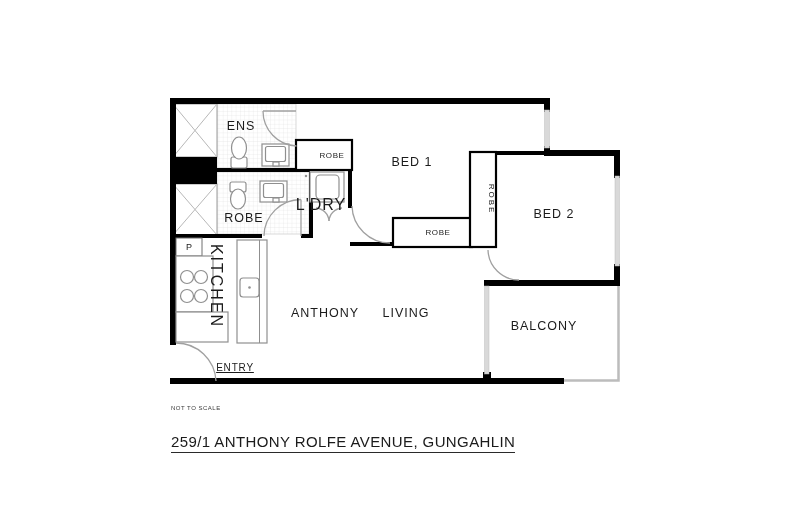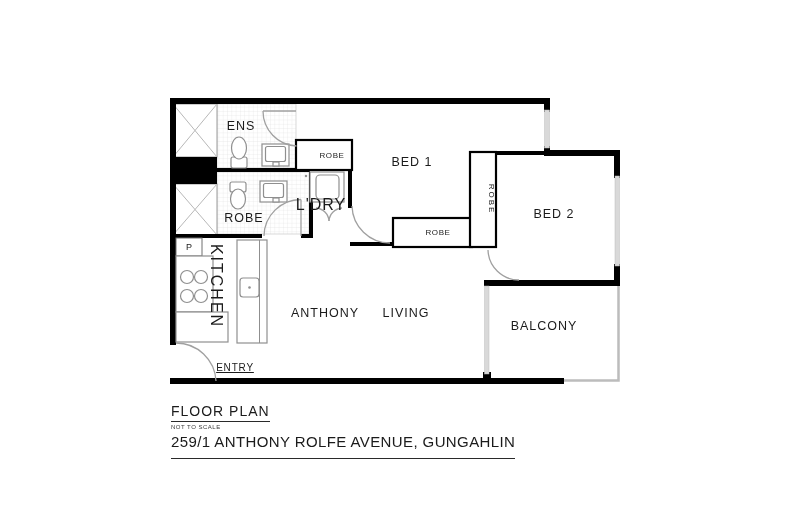--- a/index.html
+++ b/index.html
@@ -34,21 +34,21 @@
   .fs11{font-size:16px;}
   .fs10{font-size:10px;letter-spacing:.8px;text-decoration:underline;}
   .fs9{font-size:9px;letter-spacing:.2px;}
   .fs8{font-size:8px;letter-spacing:.6px;margin-left:8px;}
   
   .title-block{position:absolute;left:171px;top:403px;}
   .plan-title{font-size:14px;letter-spacing:1px;}
   .plan-title .u{display:inline-block;padding-bottom:2px;border-bottom:1.4px solid #2a2a2a;}
   .scale-note{margin-top:2px;font-size:6px;letter-spacing:.5px;color:#3a3a3a;}
   .address-block{position:absolute;left:171px;top:433px;font-size:15px;letter-spacing:.4px;}
-  .address-block .u{display:inline-block;padding-bottom:8px;border-bottom:1.4px solid #2a2a2a;}
+  .address-block .u{display:inline-block;padding-bottom:2px;border-bottom:1.4px solid #2a2a2a;}
 </style>
 </head>
 <body>
 
 <div id="stage">
 
   <svg id="plan-svg" width="790" height="527" viewBox="0 0 790 527">
     <defs>
       <pattern id="tileGrid" width="4.3" height="4.3" patternUnits="userSpaceOnUse">
         <path d="M4.3 0 V4.3 H0" fill="none" stroke="#e2e2e2" stroke-width="0.6"></path>
@@ -183,22 +183,19 @@
   <div class="lbl vert fs8" style="left:483px;top:199px;">ROBE</div>
   <div class="lbl fs12" style="left:554px;top:214px;text-align:center;">BED 2</div>
   <div class="lbl vert fs11" style="left:216px;top:286px;">KITCHEN</div>
   <div class="lbl fs9" style="left:189px;top:247px;">P</div>
   <div class="lbl fs12" style="left:325px;top:313px;">ANTHONY</div>
   <div class="lbl fs12" style="left:406px;top:313px;">LIVING</div>
   <div class="lbl fs12" style="left:544px;top:326px;">BALCONY</div>
   <div class="lbl fs10" style="left:235px;top:368px;">ENTRY</div>
 
   <div class="title-block">
-    <div class="plan-title">
-      <span class="u">FLOOR PLAN</span>
-    </div>
     <div class="scale-note">NOT TO SCALE</div>
   </div>
   <div class="address-block">
     <span class="u">259/1 ANTHONY ROLFE AVENUE, GUNGAHLIN</span>
   </div>
 
 </div>
 
 </body></html>

